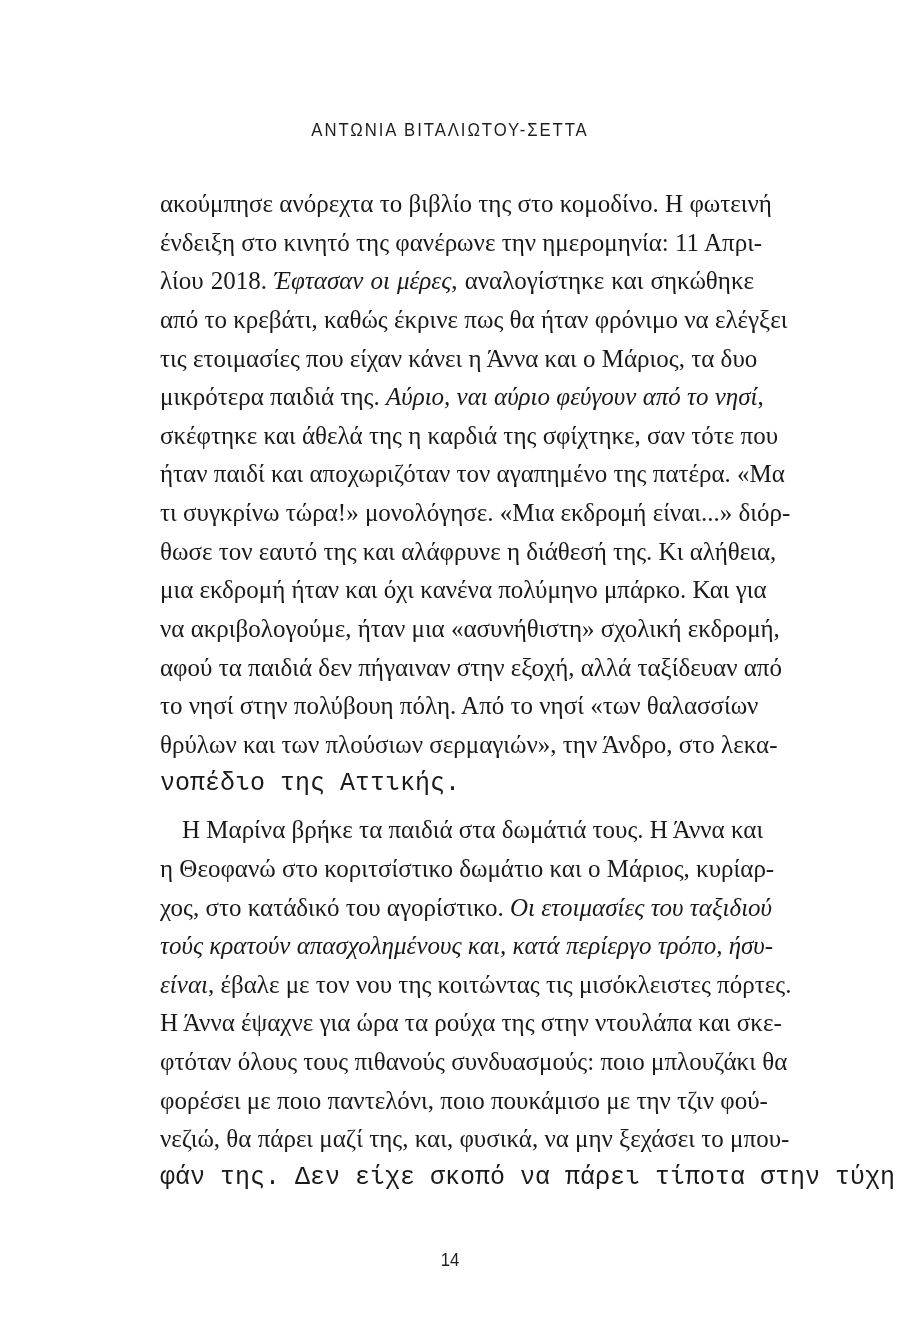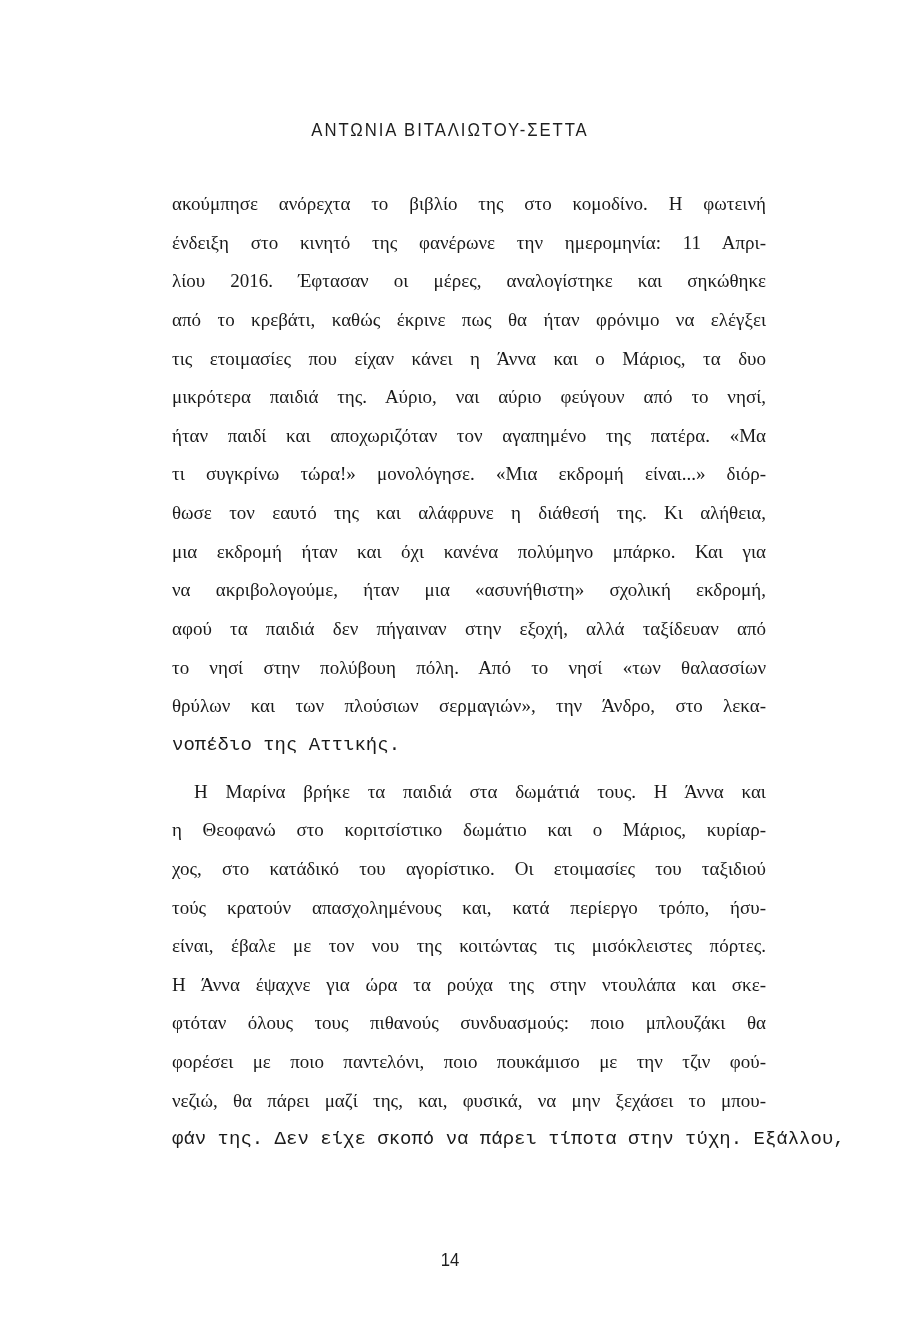--- a/index.html
+++ b/index.html
@@ -5,53 +5,54 @@
   html, body { margin: 0; padding: 0; background: #ffffff; }
   body { width: 900px; height: 1320px; position: relative; overflow: hidden; }
   .page { position: absolute; left: 0; top: 0; width: 792px; height: 1320px; background: #fff; margin-top: 33px; }
   .running-head {
     position: absolute; top: 86px; left: 0; width: 900px; text-align: center;
     font-family: "Liberation Sans", "DejaVu Sans", sans-serif;
     font-size: 19px; letter-spacing: 2.2px; color: #1e1e1e;
     transform: scaleX(0.88); transform-origin: center;
   }
   .body-text {
-    position: absolute; left: 172px; top: 152px; width: 594px;
+    position: absolute; left: 160px; top: 152px; width: 594px;
     font-family: "Liberation Serif", "DejaVu Serif", serif;
-    font-size: 19px; color: #1a1a1a;
+    font-size: 25px; color: #1a1a1a;
   }
   .line {
     display: block; height: 38.65px; line-height: 38.65px;
     text-align: justify; text-align-last: justify; white-space: nowrap;
     overflow: visible;
   }
   .line.last { text-align-last: left; font-family: Liberation Mono, monospace; }
   .line.indent { text-indent: 22px; }
   .para-gap { height: 8px; }
-  .it { }
+  .it { font-style: italic; }
   .folio {
     position: absolute; top: 1216px; left: 0; width: 900px; text-align: center;
     font-family: "Liberation Sans", "DejaVu Sans", sans-serif;
     font-size: 19px; color: #1e1e1e; transform: scaleX(0.88); transform-origin: center;
   }
 </style>
 </head>
 <body>
 
 <div class="page">
   <div class="running-head">ΑΝΤΩΝΙΑ ΒΙΤΑΛΙΩΤΟΥ-ΣΕΤΤΑ</div>
 
   <div class="body-text" id="body-text">
       <div class="paragraph">
         <span class="line"><span>ακούμπησε ανόρεχτα το βιβλίο της στο κομοδίνο. Η φωτεινή</span></span>
         <span class="line"><span>ένδειξη στο κινητό της φανέρωνε την ημερομηνία: 11 Απρι-</span></span>
-        <span class="line"><span>λίου 2016. </span><span class="it">Έφτασαν οι μέρες</span><span>, αναλογίστηκε και σηκώθηκε</span></span>
+        <span class="line"><span>λίου 2018. </span><span class="it">Έφτασαν οι μέρες</span><span>, αναλογίστηκε και σηκώθηκε</span></span>
         <span class="line"><span>από το κρεβάτι, καθώς έκρινε πως θα ήταν φρόνιμο να ελέγξει</span></span>
         <span class="line"><span>τις ετοιμασίες που είχαν κάνει η Άννα και ο Μάριος, τα δυο</span></span>
         <span class="line"><span>μικρότερα παιδιά της. </span><span class="it">Αύριο, ναι αύριο φεύγουν από το νησί</span><span>,</span></span>
+        <span class="line"><span>σκέφτηκε και άθελά της η καρδιά της σφίχτηκε, σαν τότε που</span></span>
         <span class="line"><span>ήταν παιδί και αποχωριζόταν τον αγαπημένο της πατέρα. «Μα</span></span>
         <span class="line"><span>τι συγκρίνω τώρα!» μονολόγησε. «Μια εκδρομή είναι...» διόρ-</span></span>
         <span class="line"><span>θωσε τον εαυτό της και αλάφρυνε η διάθεσή της. Κι αλήθεια,</span></span>
         <span class="line"><span>μια εκδρομή ήταν και όχι κανένα πολύμηνο μπάρκο. Και για</span></span>
         <span class="line"><span>να ακριβολογούμε, ήταν μια «ασυνήθιστη» σχολική εκδρομή,</span></span>
         <span class="line"><span>αφού τα παιδιά δεν πήγαιναν στην εξοχή, αλλά ταξίδευαν από</span></span>
         <span class="line"><span>το νησί στην πολύβουη πόλη. Από το νησί «των θαλασσίων</span></span>
         <span class="line"><span>θρύλων και των πλούσιων σερμαγιών», την Άνδρο, στο λεκα-</span></span>
         <span class="line last"><span>νοπέδιο της Αττικής.</span></span>
       </div>

